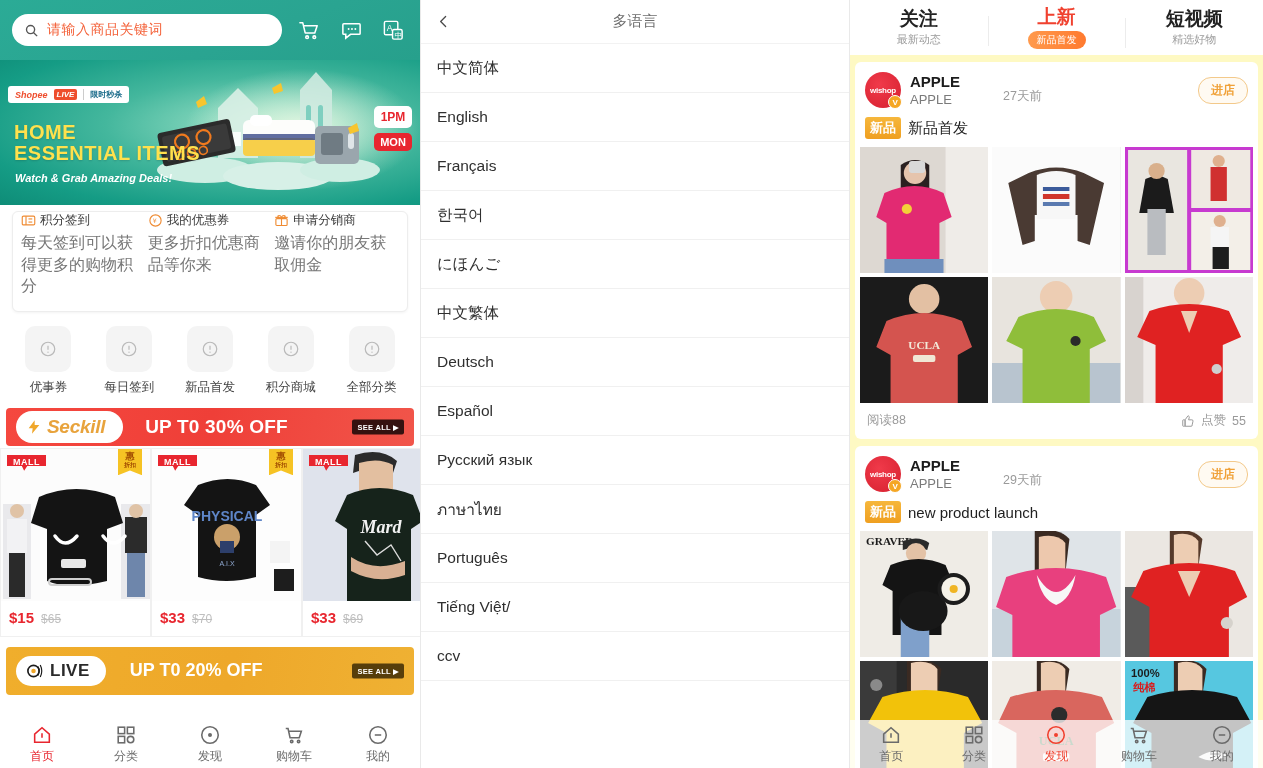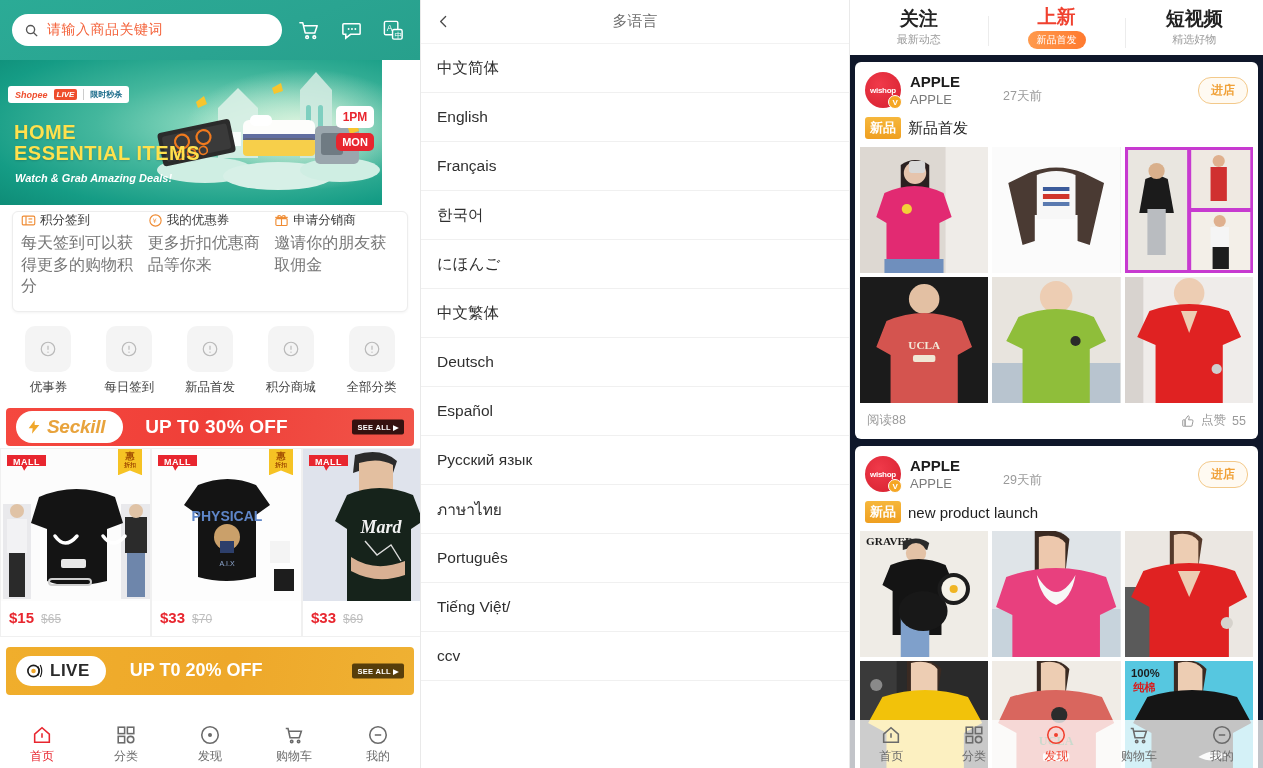--- a/index.html
+++ b/index.html
@@ -35,21 +35,21 @@
   .search-icon svg { display: block; }
   .search-input-text {
     font-size: 14px; color: #f4623a; letter-spacing: .5px;
     white-space: nowrap; overflow: hidden;
   }
   .hdr-icon { width: 30px; height: 30px; display: flex; align-items: center; justify-content: center; }
   .hdr-icon svg { display:block; }
 
   
   .lp-banner {
-    position: relative; height: 145px; width: 382px;
+    position: relative; height: 145px; width: 420px;
     background: radial-gradient(ellipse at 62% 45%, #9fe3c9 0%, #44b79d 42%, #159c85 78%, #0e8c77 100%);
     overflow: hidden;
   }
   .banner-logo {
     position: absolute; left: 8px; top: 26px;
     background: #fff; border-radius: 3px;
     padding: 3px 7px; display: flex; align-items: center; gap: 6px;
     font-size: 9px; font-weight: bold;
   }
   .bl-shopee { color: #ee4d2d; font-style: italic; font-size: 9px; }
@@ -182,21 +182,21 @@
   .lang-list { }
   .lang-item {
     height: 49px; display:flex; align-items:center;
     padding-left: 16px; font-size:15.5px; color:#2f2f2f;
     border-bottom: 1px solid #f0f0f0;
   }
 
   
   .panel-right {
     width: 413px; height: 768px; flex: 0 0 413px;
-    background:#0f172a; position:relative; overflow:hidden;
+    background:#fef9c3; position:relative; overflow:hidden;
   }
   .rp-tabs {
     height: 55px; background:#fff; display:flex; align-items:center;
   }
   .rp-tab { flex:1; text-align:center; position:relative; }
   .rp-tab + .rp-tab::before {
     content:""; position:absolute; left:0; top:10px; height:30px; width:1px; background:#ececec;
   }
   .rt-main { font-size:19px; font-weight:bold; color:#222; line-height:1.15; }
   .rp-tab.active .rt-main { color:#f0412f; }

